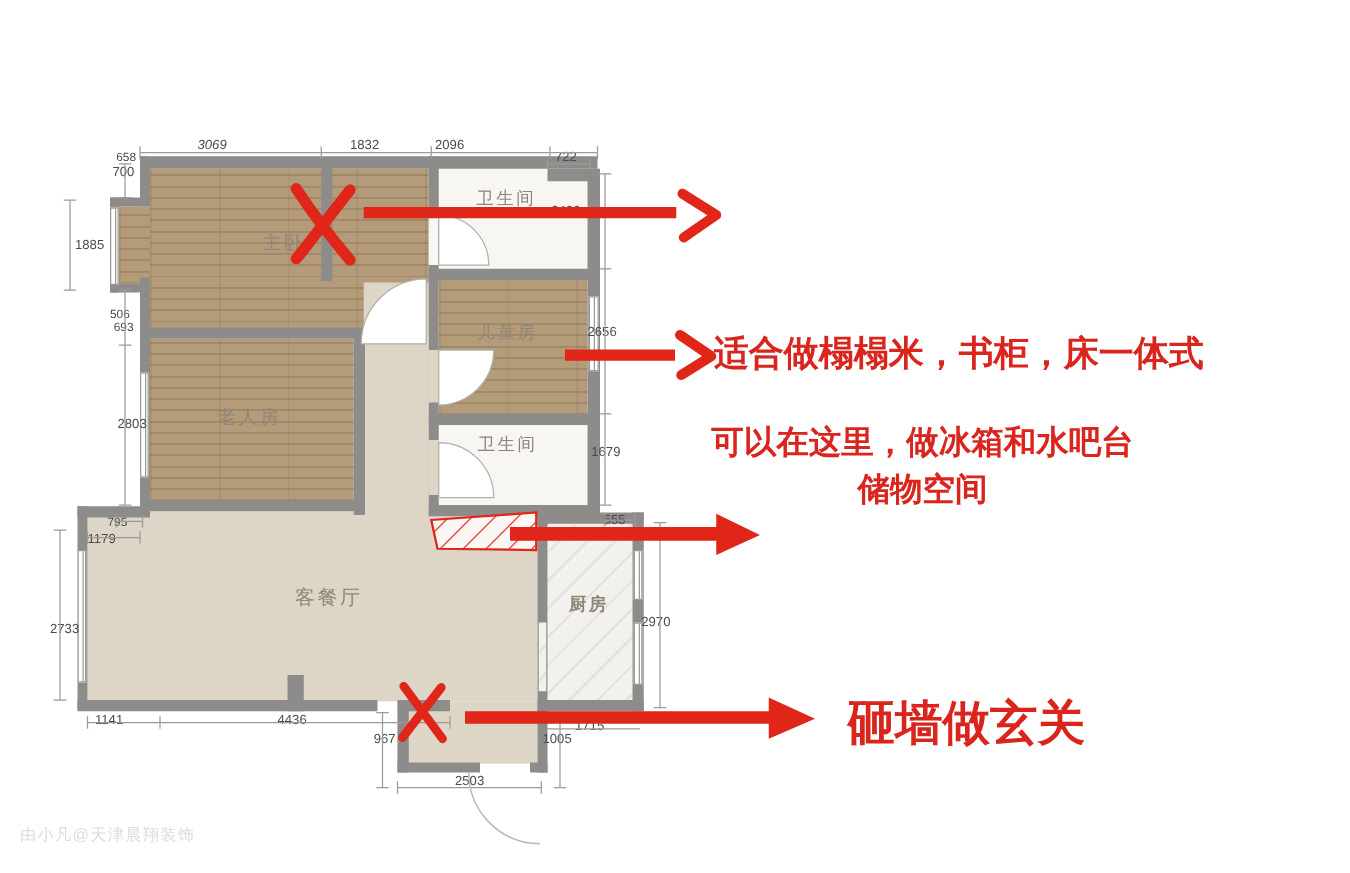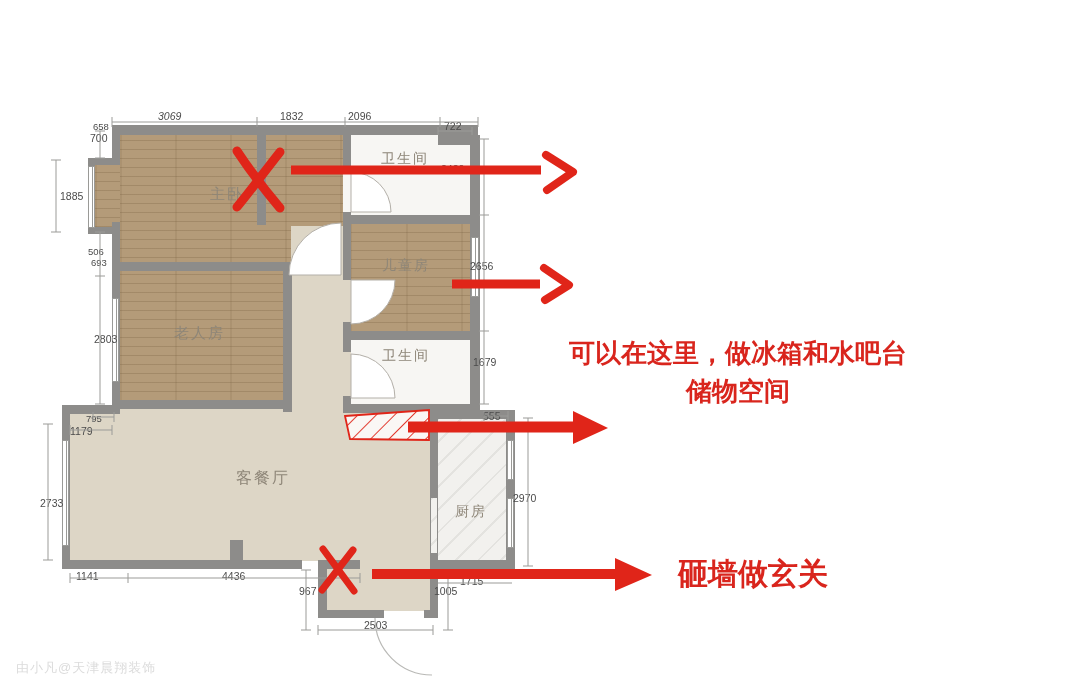--- a/index.html
+++ b/index.html
@@ -21,21 +21,21 @@
   
   .rlabel{position:absolute;color:#8e8678;letter-spacing:2px;white-space:nowrap;}
   .dim{position:absolute;color:#4b4b4b;font-size:10.5px;white-space:nowrap;}
   .dim.sm{font-size:9.5px;}
   svg.overlay{position:absolute;left:0;top:0;pointer-events:none;}
   
   .ann{position:absolute;color:#d9251d;font-weight:bold;text-align:center;line-height:1.32;white-space:nowrap;}
   .ann1{left:585px;top:137px;width:385px;font-size:28px;white-space:normal;line-height:1.35;}
   .ann2{left:571px;top:265px;font-size:28px;}
   .ann3{left:520px;top:334px;width:436px;font-size:26px;white-space:normal;line-height:1.48;}
-  .ann4{left:678px;top:554px;font-size:30px;}
+  .ann4{left:678px;top:554px;font-size:38px;}
   .watermark{position:absolute;left:16px;top:659px;font-size:13px;color:#dcdcdc;letter-spacing:1px;}
 </style>
 </head>
 <body>
 
 <div class="page">
 
   <div>
 
     <div class="room wood" style="left:120px;top:135px;width:223px;height:132px;"></div>
@@ -92,21 +92,21 @@
     <div class="win" style="left:471px;top:237px;width:6px;height:58px;"></div>
     <div class="win" style="left:507px;top:440px;width:5px;height:38px;"></div>
     <div class="win" style="left:507px;top:498px;width:5px;height:48px;"></div>
 
     <span class="rlabel" style="left:210px;top:185px;font-size:15px;">主卧</span>
     <span class="rlabel" style="left:381px;top:150px;font-size:14px;">卫生间</span>
     <span class="rlabel" style="left:382px;top:257px;font-size:14px;">儿童房</span>
     <span class="rlabel" style="left:382px;top:347px;font-size:14px;">卫生间</span>
     <span class="rlabel" style="left:174px;top:324px;font-size:15px;">老人房</span>
     <span class="rlabel" style="left:236px;top:468px;font-size:16px;">客餐厅</span>
-    <span class="rlabel" style="left:455px;top:503px;font-size:14px;">厨房</span>
+    <span class="rlabel" style="left:455px;top:475px;font-size:14px;font-weight:bold;">厨房</span>
 
     <span class="dim sm" style="left:93px;top:121px;">658</span>
     <span class="dim" style="left:90px;top:132px;">700</span>
     <span class="dim" style="left:158px;top:110px;font-style:italic;">3069</span>
     <span class="dim" style="left:280px;top:110px;">1832</span>
     <span class="dim" style="left:348px;top:110px;">2096</span>
     <span class="dim" style="left:444px;top:120px;">722</span>
     <span class="dim" style="left:60px;top:190px;">1885</span>
     <span class="dim sm" style="left:88px;top:246px;">506</span>
     <span class="dim sm" style="left:91px;top:257px;">693</span>
@@ -192,20 +192,21 @@
       </g>
 
       <g stroke="#e02519" stroke-width="7" stroke-linecap="round" fill="none">
         <path d="M323,549 L354,591"></path>
         <path d="M353,550 L322,590"></path>
       </g>
     </g>
   </svg>
 
 
+  <div class="ann ann2">适合做榻榻米，书柜，床一体式</div>
 
   <div class="ann ann3">
     <div>可以在这里，做冰箱和水吧台</div>
     <div>储物空间</div>
   </div>
 
   <div class="ann ann4">砸墙做玄关</div>
 
   <div class="watermark">由小凡@天津晨翔装饰</div>
 </div>

